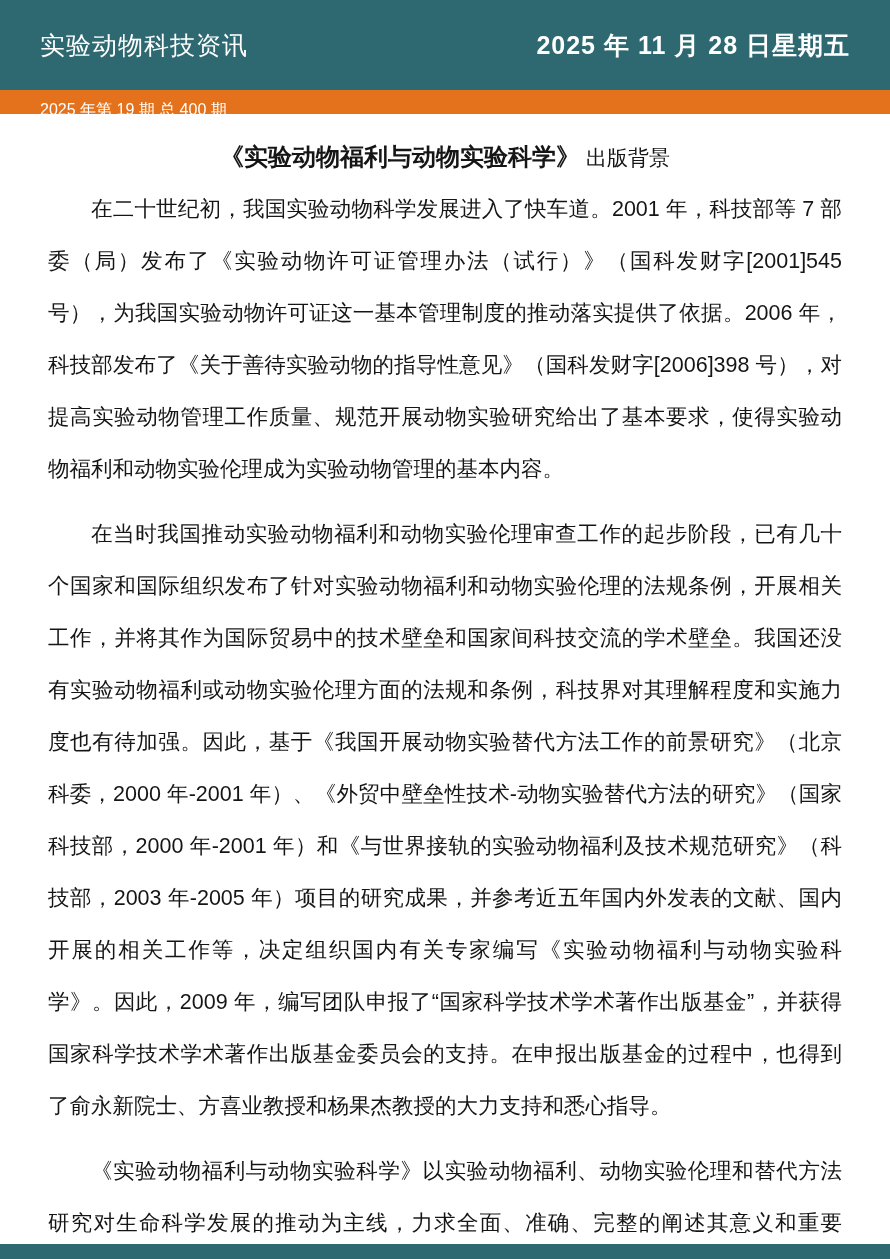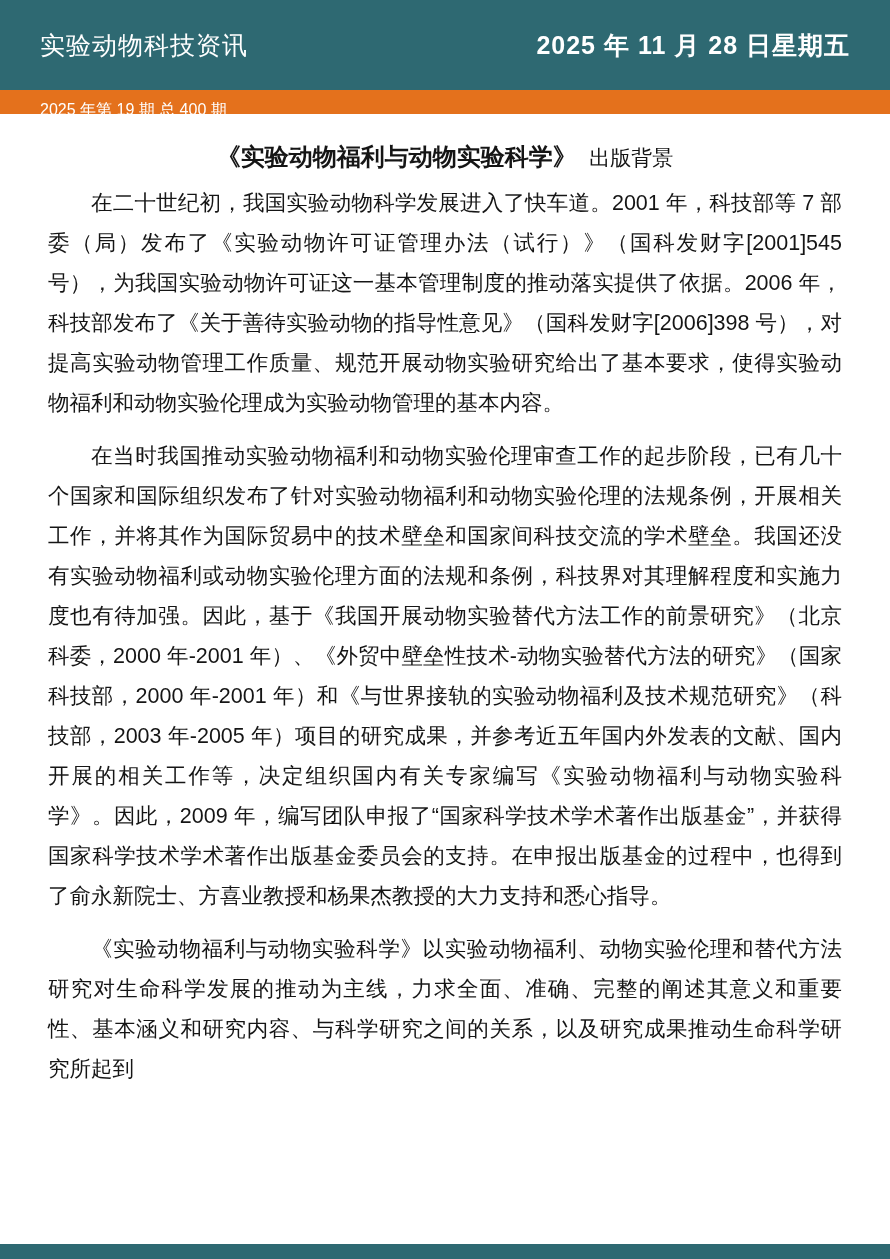--- a/index.html
+++ b/index.html
@@ -57,26 +57,25 @@
     margin: 0 0 10px 0;
     font-weight: normal;
   }
   .article-title .title-book {
     font-weight: bold;
     font-size: 24px;
   }
   .article-title .title-suffix {
     font-size: 21px;
     font-weight: normal;
-    font-family: Liberation Mono, monospace;
   }
   .article p {
     margin: 0 0 13px 0;
     font-size: 21.5px;
-    line-height: 40px;
+    line-height: 52px;
     text-align: justify;
     text-indent: 2em;
     word-break: break-all;
   }
   
   .footer-bar {
     position: absolute;
     left: 0;
     bottom: 0;
     width: 100%;

